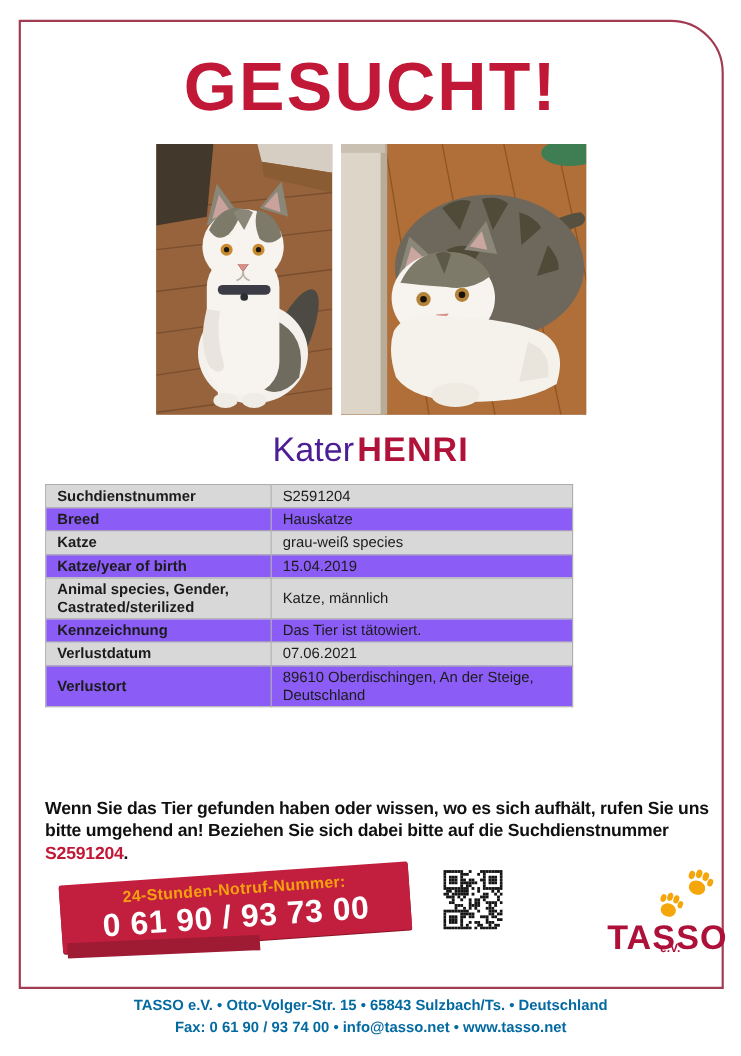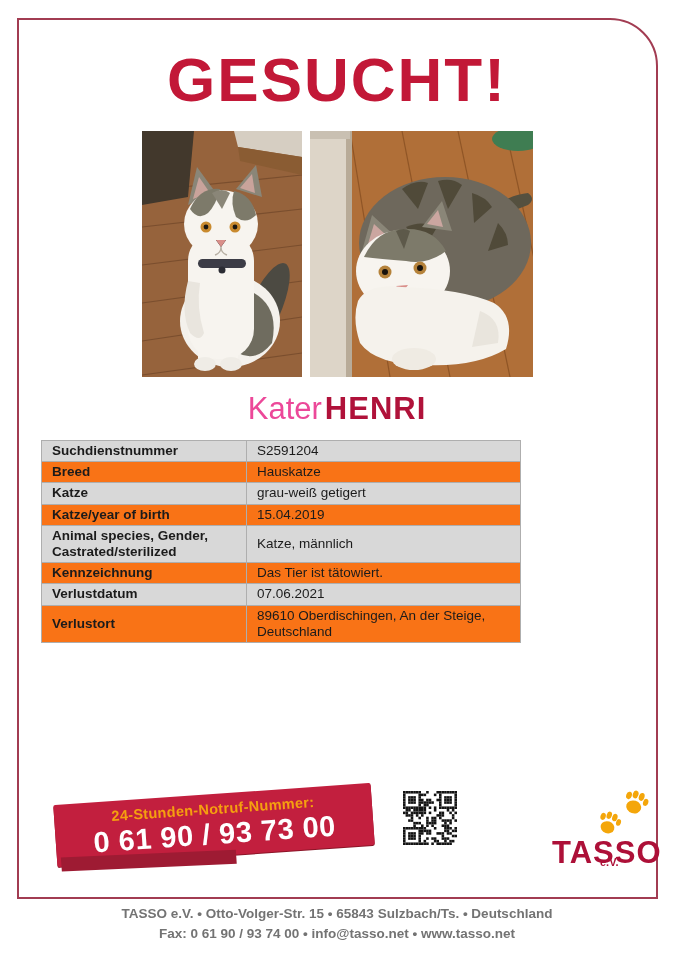--- a/index.html
+++ b/index.html
@@ -15,32 +15,32 @@
     position:absolute;left:0;top:44px;width:674px;text-align:center;
     font-size:62px;font-weight:bold;letter-spacing:2px;color:#c21837;
   }
   .photo{position:absolute;top:131px;overflow:hidden;background:#96633c;}
   .photo.left{left:142px;width:160px;height:246px;}
   .photo.right{left:310px;width:223px;height:246px;}
   .petname{
     position:absolute;left:0;top:391px;width:674px;text-align:center;
     font-size:31px;
   }
-  .petname .prefix{color:#ec4899;font-weight:normal;}
+  .petname .prefix{color:#4c1d95;font-weight:normal;}
   .petname .name{color:#b0123a;font-weight:bold;margin-left:3px;letter-spacing:1px;}
   table.details{
     position:absolute;left:41px;top:440px;width:480px;border-collapse:collapse;
     font-size:13.5px;table-layout:fixed;
   }
   table.details td{
     border:1px solid #aeaeae;padding:2px 10px;vertical-align:middle;line-height:1.2;
   }
   table.details td.lbl{width:184px;font-weight:bold;}
   table.details tr.odd td{background:#d8d8d8;}
-  table.details tr.even td{background:#f97316;}
+  table.details tr.even td{background:#8b5cf6;}
   .tip{
     position:absolute;left:41px;top:632px;width:596px;
     font-size:14.5px;line-height:1.25;letter-spacing:-0.2px;color:#1b1b1b;
   }
   .cta{
     position:absolute;left:41px;top:726px;width:606px;
     font-size:16px;font-weight:bold;line-height:1.28;color:#101010;letter-spacing:-0.2px;
   }
   .cta .num{color:#c21837;}
   .banner{
@@ -63,21 +63,21 @@
   .logo .word{
     position:absolute;left:12px;top:55px;font-size:31px;font-weight:bold;
     color:#ad1038;letter-spacing:1px;margin-left:40px;
   }
   .logo .suffix{
     position:absolute;left:100px;top:76px;font-size:11px;font-weight:bold;color:#ad1038;
   }
   .logo svg.paws{position:absolute;left:96px;top:10px;}
   .footer{
     position:absolute;left:0;top:904px;width:674px;text-align:center;
-    font-size:13.5px;font-weight:bold;color:#737373;line-height:1.45;
+    font-size:13.5px;font-weight:bold;color:#0369a1;line-height:1.45;
   }
 </style>
 </head>
 <body>
 
 <div class="poster">
 
   <div class="frame"></div>
 
   <div class="title">GESUCHT!</div>
@@ -189,21 +189,21 @@
       <tr class="odd">
         <td class="lbl">Suchdienstnummer</td>
         <td>S2591204</td>
       </tr>
       <tr class="even">
         <td class="lbl">Breed</td>
         <td>Hauskatze</td>
       </tr>
       <tr class="odd">
         <td class="lbl">Katze</td>
-        <td>grau-weiß getigert</td>
+        <td>grau-weiß species</td>
       </tr>
       <tr class="even">
         <td class="lbl">Katze/year of birth</td>
         <td>15.04.2019</td>
       </tr>
       <tr class="odd">
         <td class="lbl">Animal species, Gender, Castrated/sterilized</td>
         <td>Katze, männlich</td>
       </tr>
       <tr class="even">
@@ -215,20 +215,23 @@
         <td>07.06.2021</td>
       </tr>
       <tr class="even">
         <td class="lbl">Verlustort</td>
         <td>89610 Oberdischingen, An der Steige, Deutschland</td>
       </tr>
     </tbody>
   </table>
 
 
+  <div class="cta">
+    <span>Wenn Sie das Tier gefunden haben oder wissen, wo es sich aufhält, rufen Sie uns bitte umgehend an! Beziehen Sie sich dabei bitte auf die Suchdienstnummer </span><span class="num">S2591204</span><span>.</span>
+  </div>
 
   <div class="banner">
     <div class="fold"></div>
     <span class="label">24-Stunden-Notruf-Nummer:</span>
     <span class="number">0 61 90 / 93 73 00</span>
   </div>
 
   <svg id="qr" class="qr" viewBox="0 0 21 21">
       <rect width="21" height="21" fill="#fff"></rect>
       <g fill="#141414">

